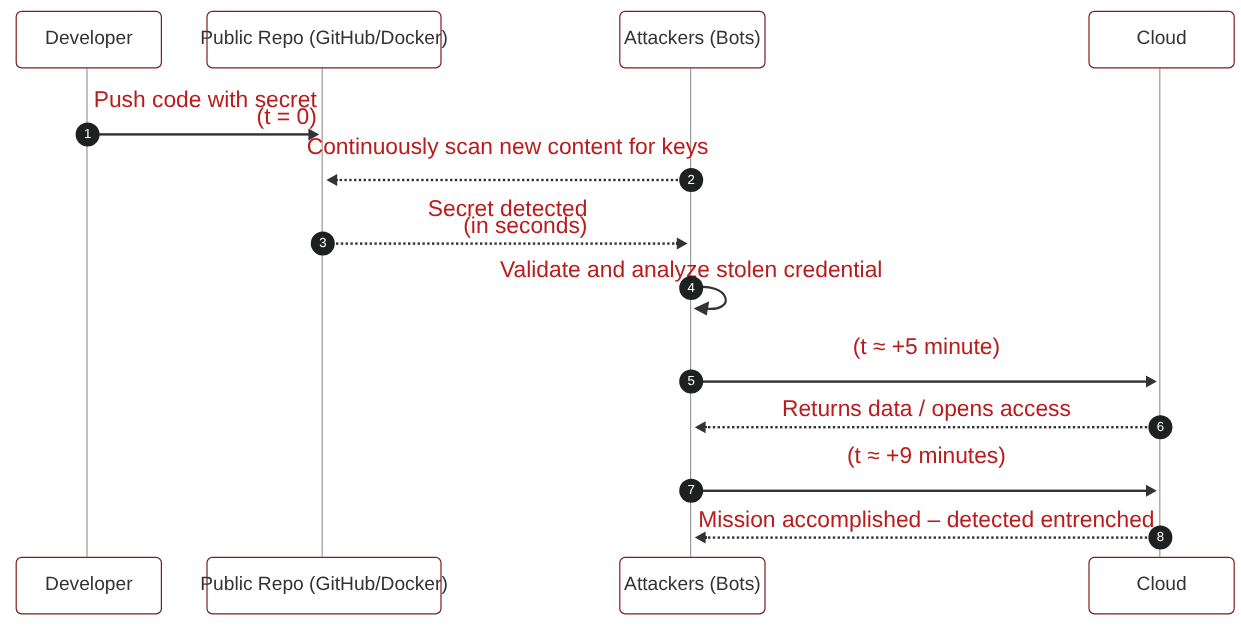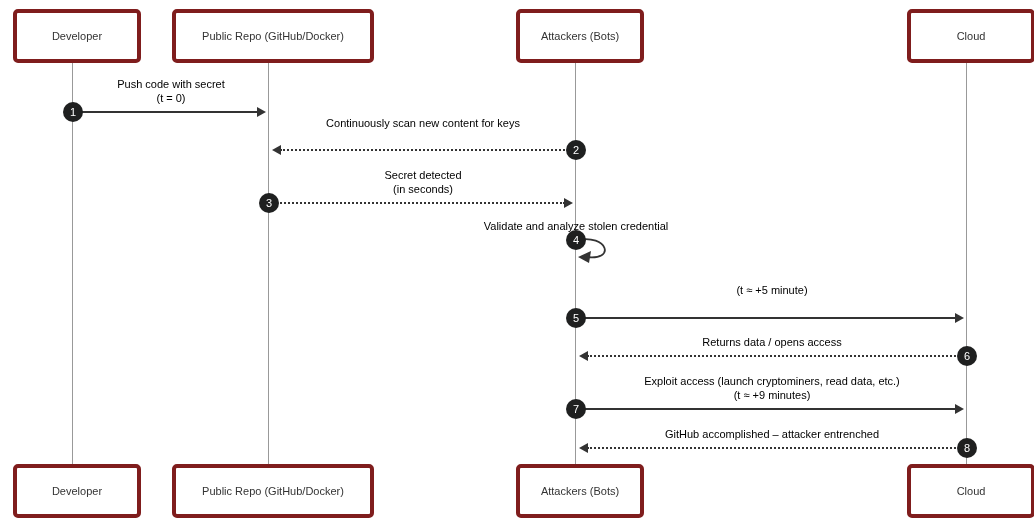--- a/index.html
+++ b/index.html
@@ -9,45 +9,45 @@
     height: 527px;
     background: #ffffff;
     font-family: "Liberation Sans", sans-serif;
     color: #333333;
     overflow: hidden;
   }
   .actor {
     position: absolute;
     height: 46px;
     background: #ffffff;
-    border: 4px solid #7f1d1d;
+    border: 1px solid #7f1d1d;
     border-radius: 5px;
     display: flex;
     align-items: center;
     justify-content: center;
-    font-size: 11px;
+    font-size: 16px;
     color: #333333;
     white-space: nowrap;
     box-sizing: content-box;
   }
   .lifeline {
     position: absolute;
     width: 1px;
     top: 57px;
     height: 407px;
     background: #999999;
   }
   .msg-label {
     position: absolute;
     transform: translateX(-50%);
-    text-align: center;
-    font-size: 11px;
+    text-align: right;
+    font-size: 19px;
     line-height: 14px;
     white-space: nowrap;
-    color: #000000;
+    color: #b91c1c;
     z-index: 2;
   }
   .line {
     position: absolute;
     height: 0;
     z-index: 1;
   }
   .line.solid { border-top: 2px solid #333333; }
   .line.dotted { border-top: 2px dotted #333333; }
   .ah-r, .ah-l {
@@ -149,27 +149,26 @@
   <div class="num" style="left:566px; top:308px">5</div>
 
   <div class="msg-label" style="left:772px; top:335px">
     <div>Returns data / opens access</div>
   </div>
   <div class="line dotted" style="left:587px; top:355px; width:380px"></div>
   <div class="ah-l" style="left:579px; top:351px"></div>
   <div class="num" style="left:957px; top:346px">6</div>
 
   <div class="msg-label" style="left:772px; top:374px">
-    <div>Exploit access (launch cryptominers, read data, etc.)</div>
     <div>(t ≈ +9 minutes)</div>
   </div>
   <div class="line solid" style="left:576px; top:408px; width:380px"></div>
   <div class="ah-r" style="left:955px; top:404px"></div>
   <div class="num" style="left:566px; top:399px">7</div>
 
   <div class="msg-label" style="left:772px; top:427px">
-    <div>GitHub accomplished – attacker entrenched</div>
+    <div>Mission accomplished – detected entrenched</div>
   </div>
   <div class="line dotted" style="left:587px; top:447px; width:380px"></div>
   <div class="ah-l" style="left:579px; top:443px"></div>
   <div class="num" style="left:957px; top:438px">8</div>
 
 </div>
 
 </body></html>

